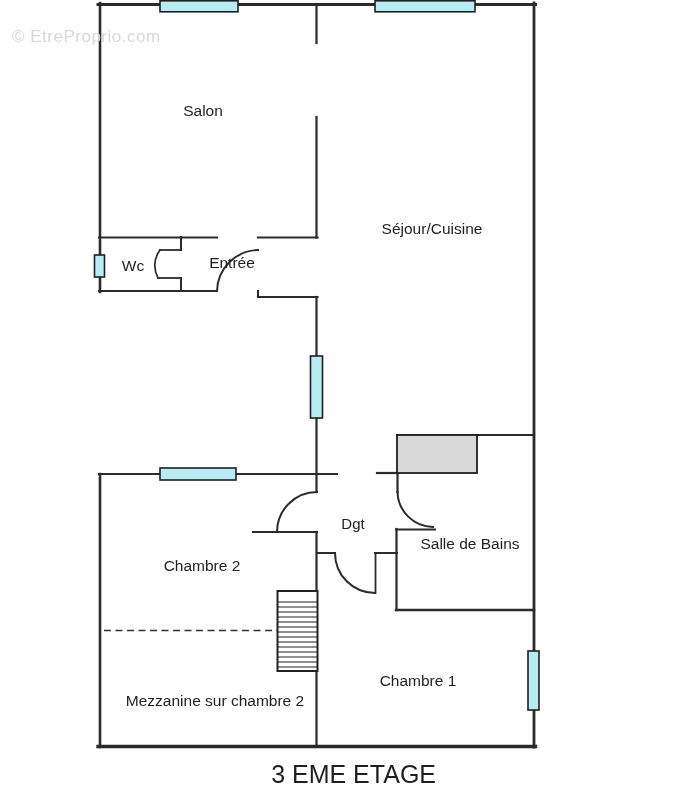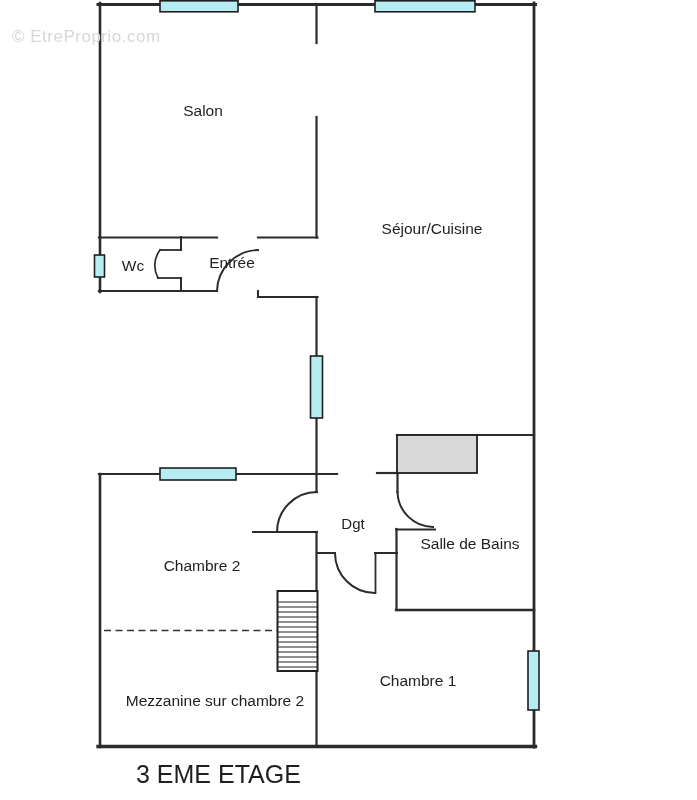--- a/index.html
+++ b/index.html
@@ -1,20 +1,20 @@
 <!DOCTYPE html>
 <html><head>
 <meta charset="utf-8">
 <style>
   html,body{margin:0;padding:0;background:#ffffff;}
   .canvas{position:relative;width:697px;height:800px;background:#ffffff;overflow:hidden;
           font-family:"Liberation Sans", sans-serif;text-decoration:underline;}
   .watermark{position:absolute;left:12px;top:27px;font-size:17px;letter-spacing:.5px;
              color:#d8d8d8;user-select:none;}
-  .floor-title{position:absolute;left:136px;top:760px;width:300px;text-align:left;
+  .floor-title{position:absolute;left:136px;top:760px;width:300px;text-align:right;
                font-size:25px;color:#1f1f1f;}
   svg text{font-family:"Liberation Sans", sans-serif;fill:#1f1f1f;}
   .lbl{font-size:15.5px;}
   .lbl-sm{font-size:15px;}
 </style>
 </head>
 <body>
 
 <div class="canvas">
 

